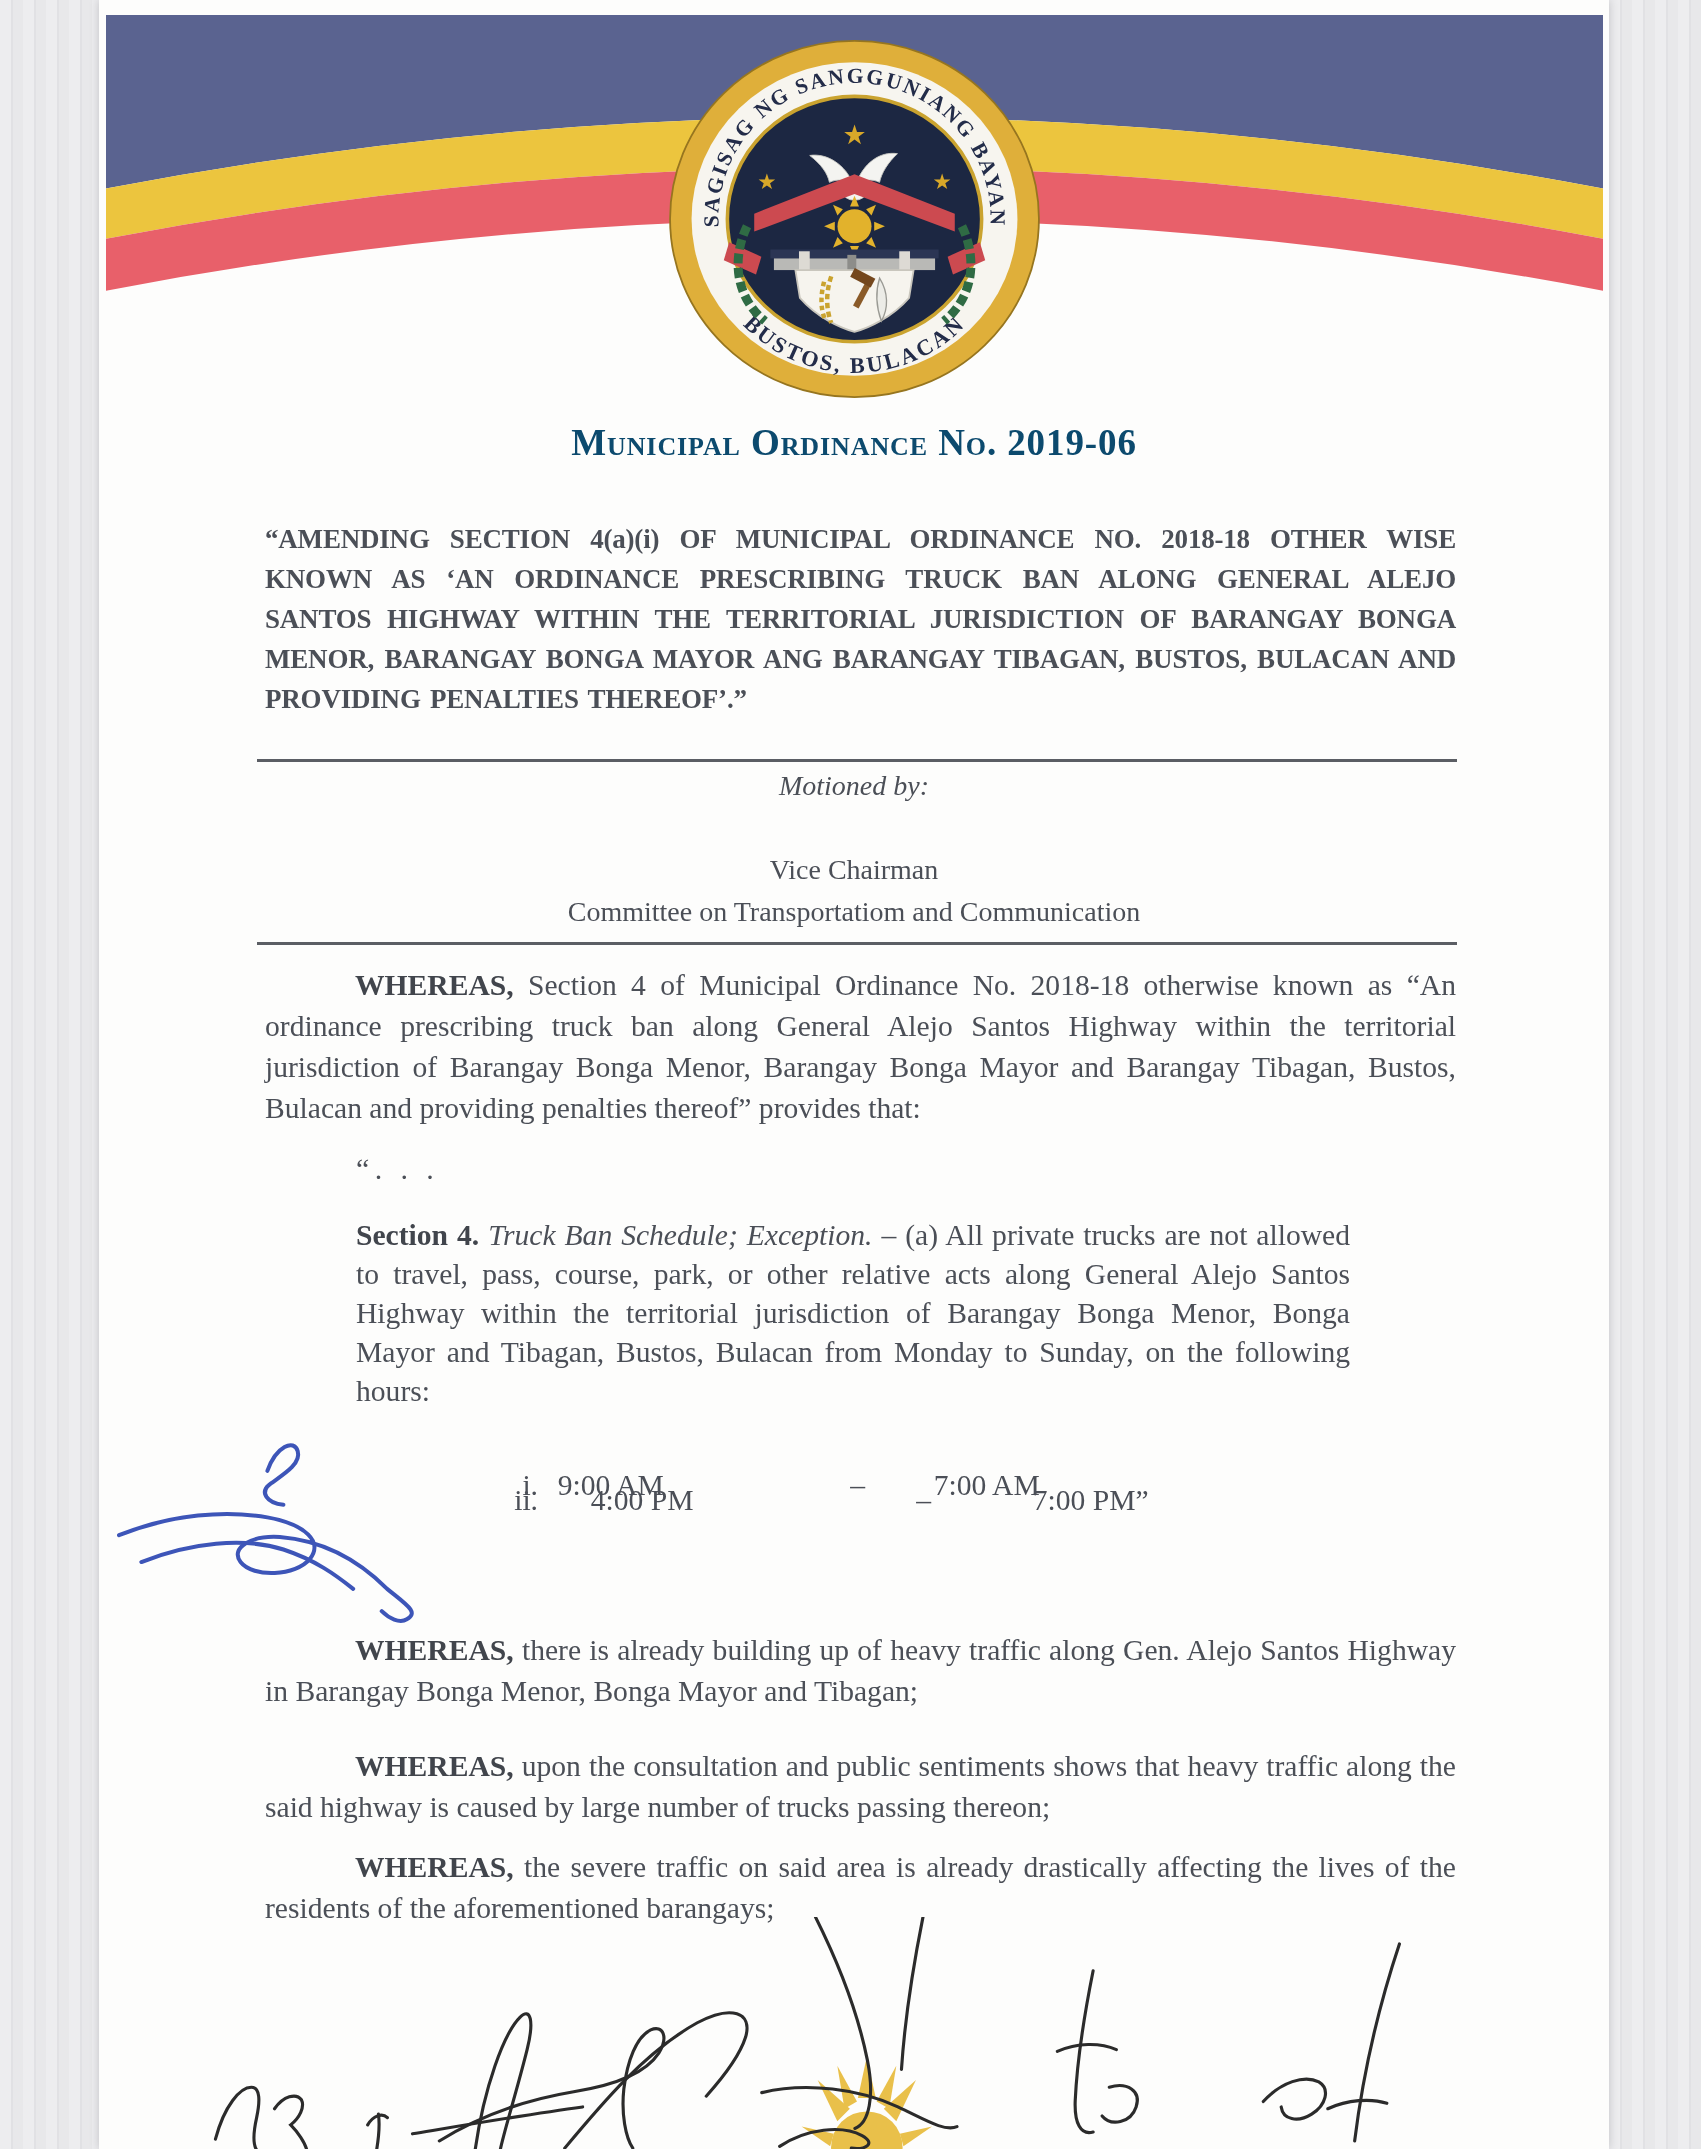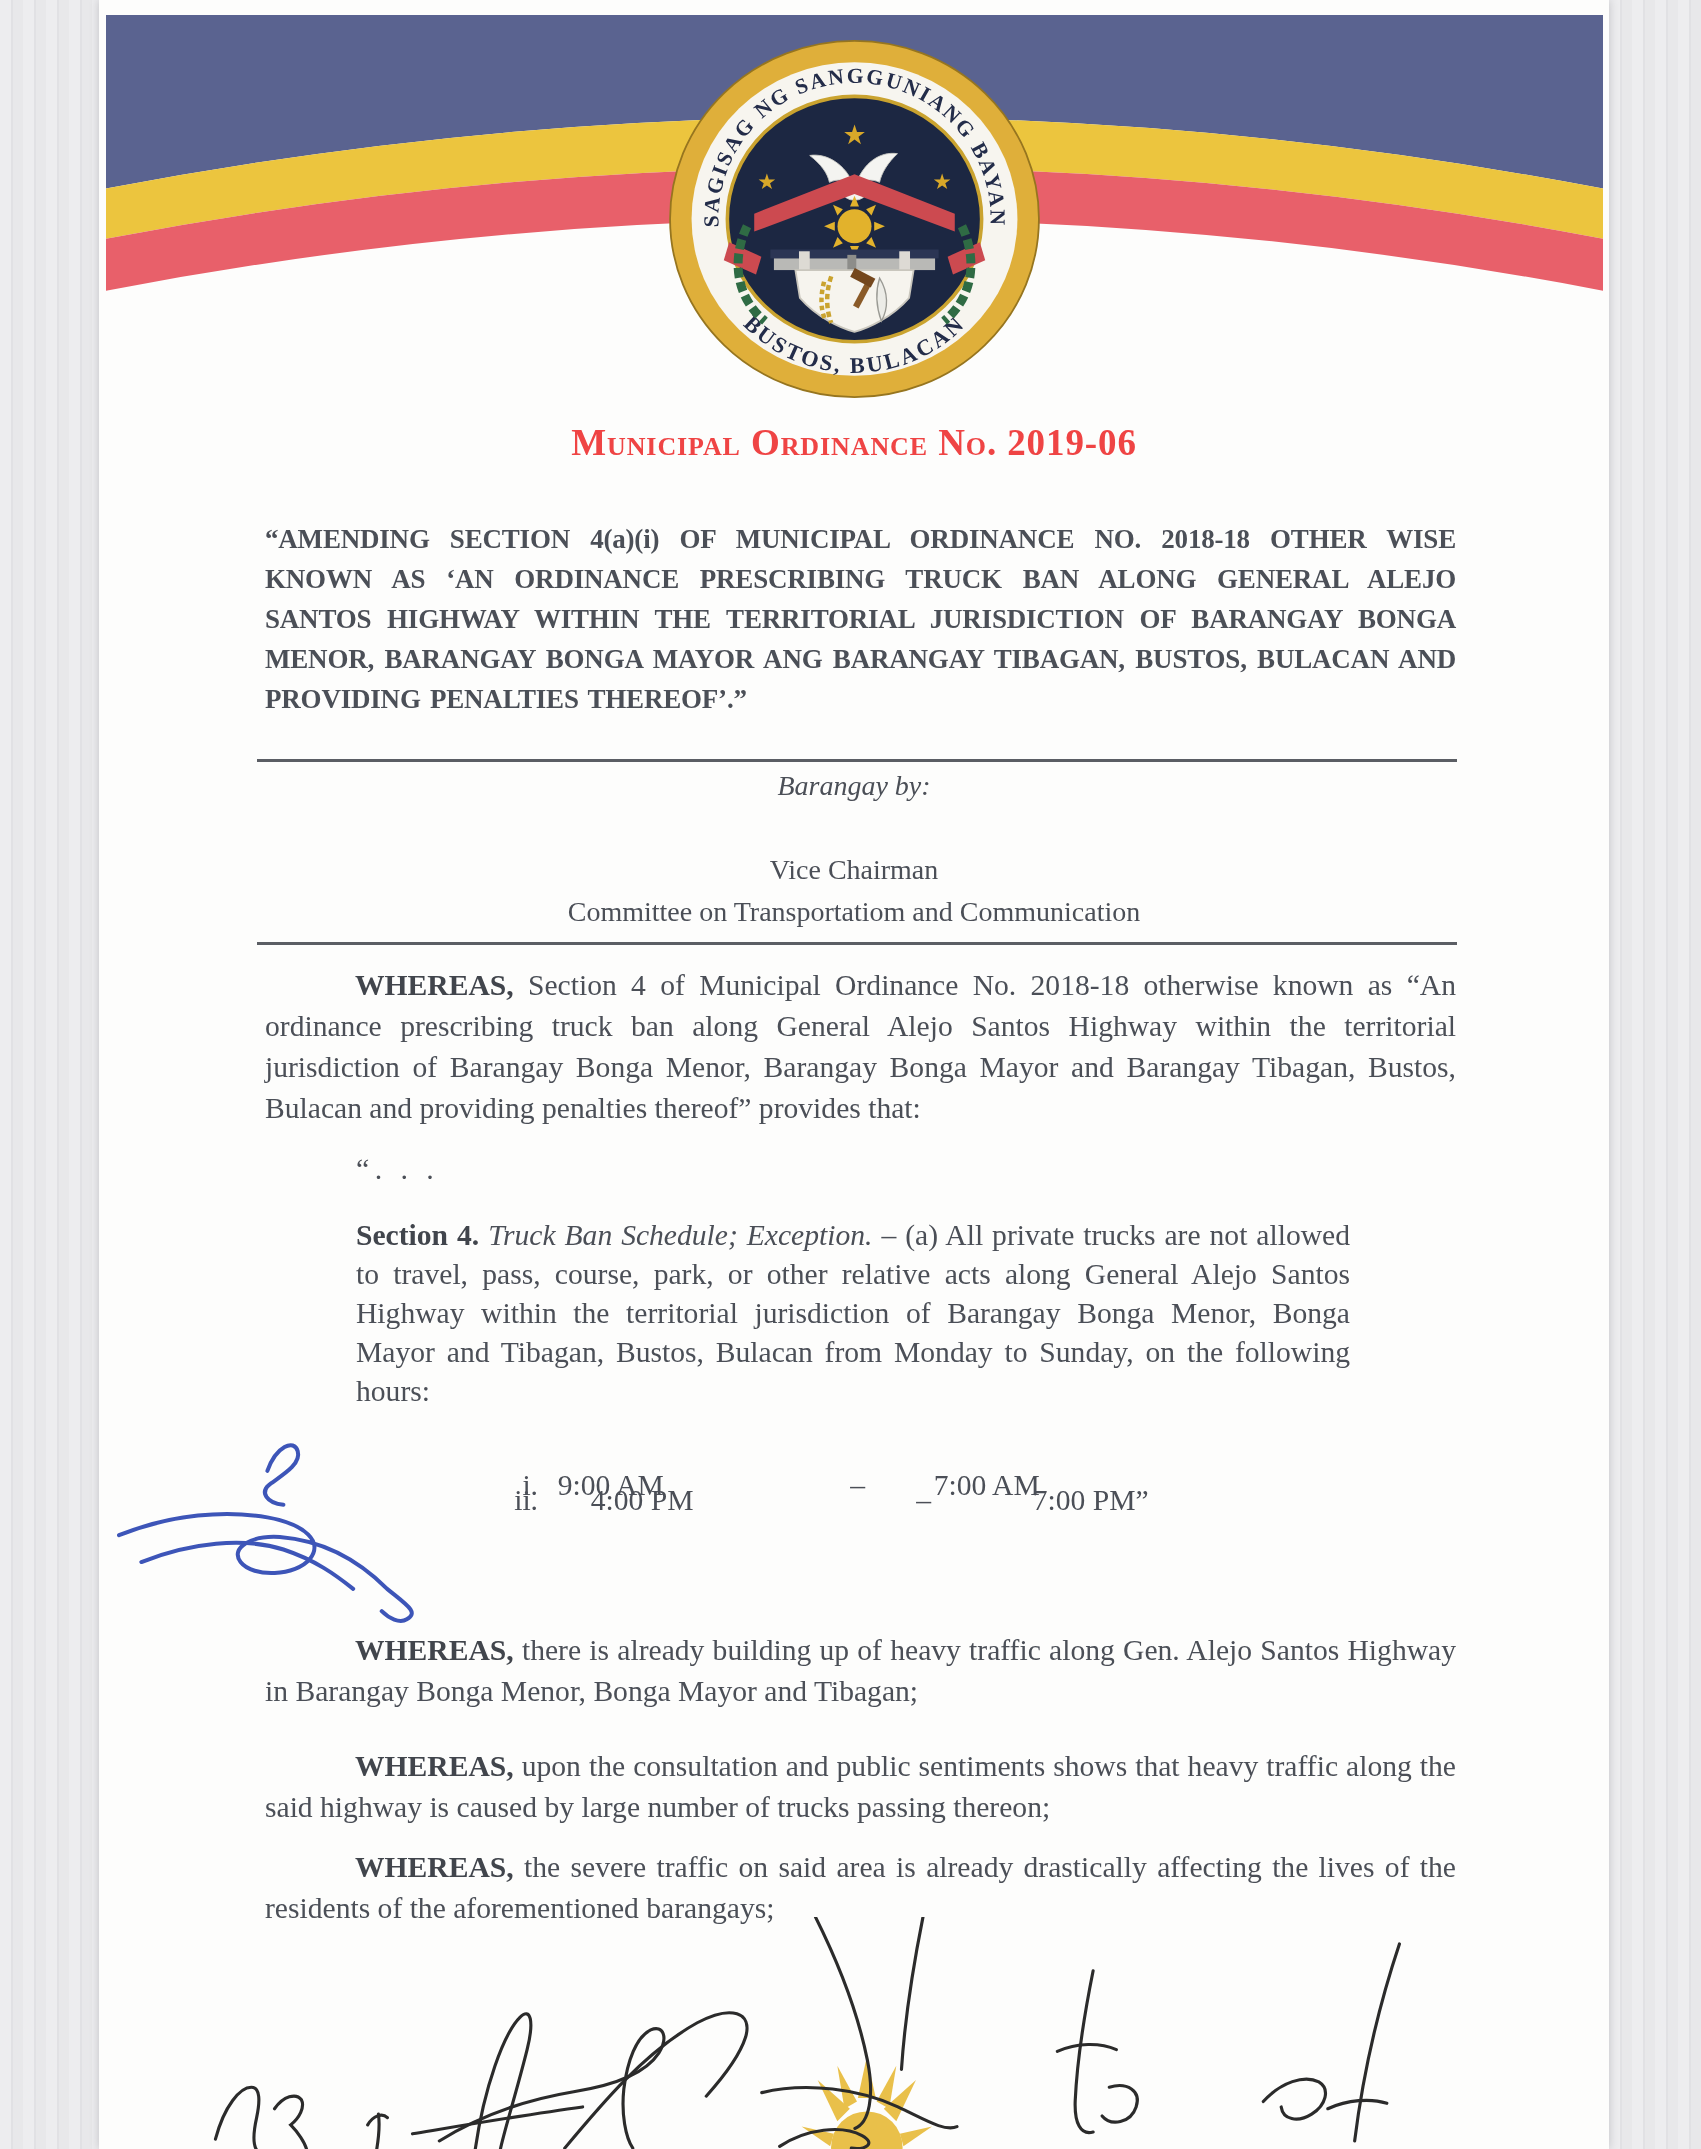--- a/index.html
+++ b/index.html
@@ -17,21 +17,21 @@
   .page{
     position:absolute;left:99px;top:0;width:1510px;height:2149px;
     background:#fdfdfc;box-shadow:0 0 9px rgba(60,60,70,.25);
   }
   .abs{position:absolute;}
   svg{display:block;}
   
   .doc-title{
     left:0;top:421px;width:100%;text-align:center;
     font-size:37px;font-weight:bold;font-variant:small-caps;
-    letter-spacing:0.9px;color:#ef4444;
+    letter-spacing:0.9px;color:#0c4a6e;
   }
   .subject{
     left:166px;top:519px;width:1191px;
     font-size:27px;font-weight:bold;line-height:40px;
     text-align:justify;color:#4b4f57;letter-spacing:-0.2px;word-spacing:2.7px;
   }
   .rule{
     left:158px;width:1200px;height:2.7px;background:#5b5e64;
   }
   .motion-line{left:0;width:100%;text-align:center;color:#4b4f57;font-size:28px;}
@@ -149,21 +149,21 @@
       </g>
     </g>
   </svg>
 
   <div class="abs doc-title">Municipal Ordinance No. 2019-06</div>
 
   <div class="abs subject">“AMENDING SECTION 4(a)(i) OF MUNICIPAL ORDINANCE NO. 2018-18 OTHER WISE KNOWN AS ‘AN ORDINANCE PRESCRIBING TRUCK BAN ALONG GENERAL ALEJO SANTOS HIGHWAY WITHIN THE TERRITORIAL JURISDICTION OF BARANGAY BONGA MENOR, BARANGAY BONGA MAYOR ANG BARANGAY TIBAGAN, BUSTOS, BULACAN AND PROVIDING PENALTIES THEREOF’.”</div>
 
   <div class="abs rule" style="top:759px;"></div>
 
-  <div class="abs motion-line motion-label">Barangay by:</div>
+  <div class="abs motion-line motion-label">Motioned by:</div>
   <div class="abs motion-line motion-pos">Vice Chairman</div>
   <div class="abs motion-line motion-comm">Committee on Transportatiom and Communication</div>
 
   <div class="abs rule" style="top:942px;"></div>
 
   <p class="abs para indent" style="top:965px;margin:0;">
     <span class="b">WHEREAS,</span><span> Section 4 of Municipal Ordinance No. 2018-18 otherwise known as “An ordinance prescribing truck ban along General Alejo Santos Highway within the territorial jurisdiction of Barangay Bonga Menor, Barangay Bonga Mayor and Barangay Tibagan, Bustos, Bulacan and providing penalties thereof” provides that:</span>
   </p>
 
   <div class="abs quote-open">“. . .</div>

